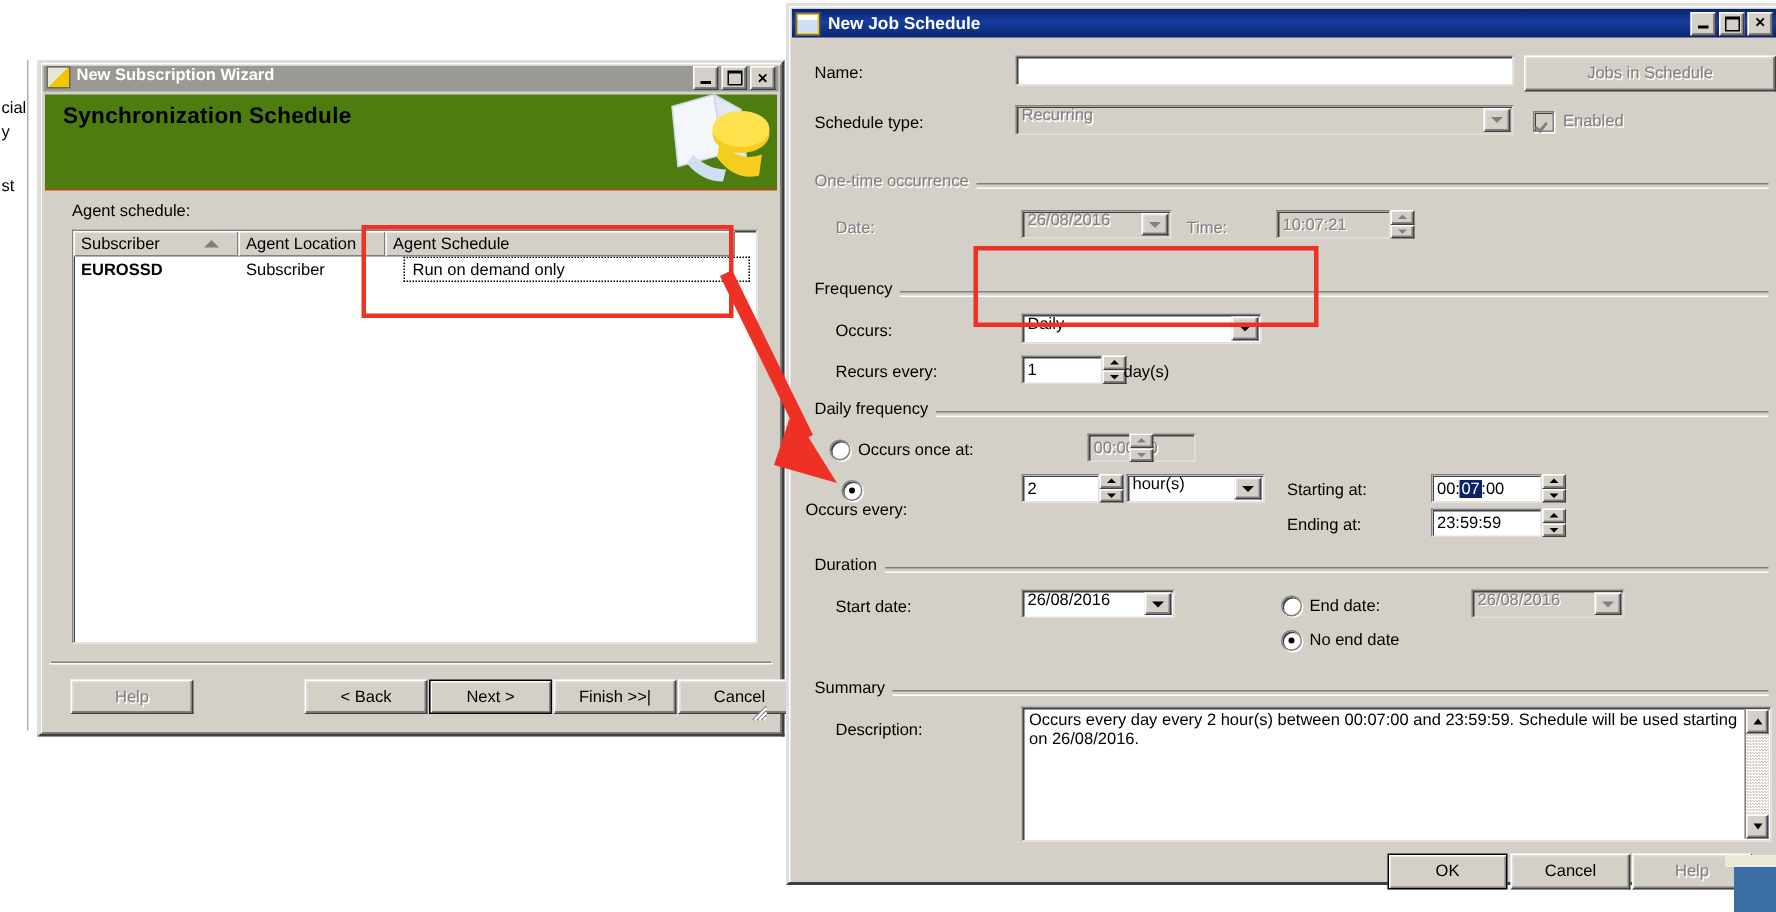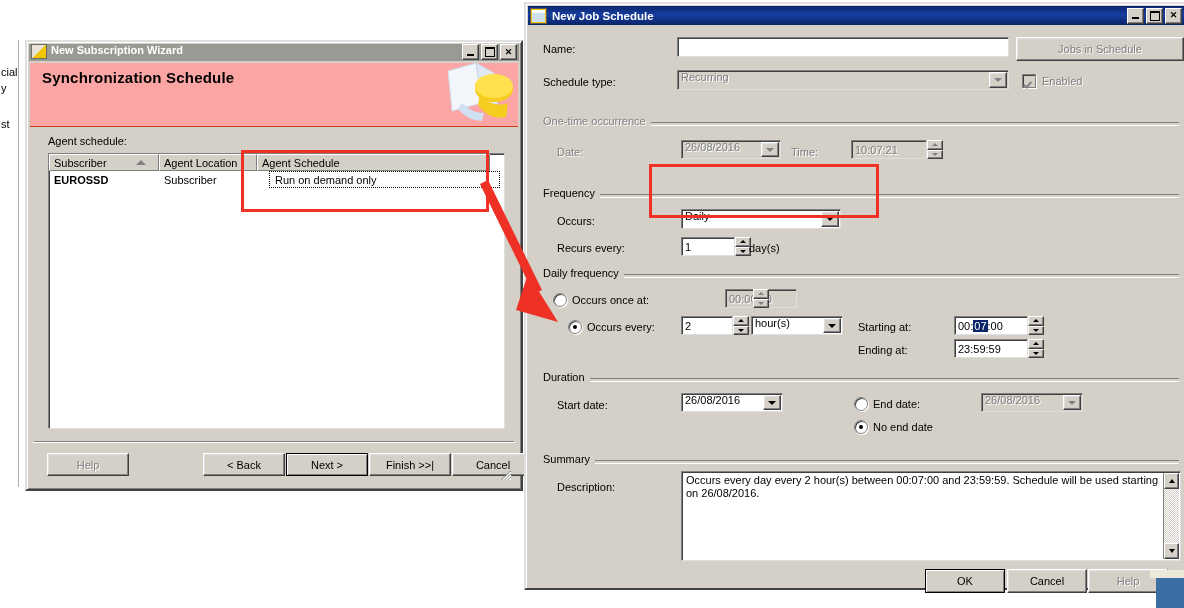--- a/index.html
+++ b/index.html
@@ -28,21 +28,21 @@
           box-shadow:inset 1px 1px 0 #ffffff,inset -1px -1px 0 #808080;}
   #wizard .tbar{height:17px;margin:2px;background:#9a9a94;
      display:flex;padding:0 2px;}
   #wizard .tbar .t{font-weight:bold;font-size:11px;color:#fff;margin-left:4px;flex:1;}
   .tbtns{display:flex;gap:2px;}
   .tbtn{width:15px;height:14px;background:#d4d0c8;
         border:1px solid;border-color:#ffffff #404040 #404040 #ffffff;
         box-shadow:inset -1px -1px 0 #808080;
         display:flex;align-items:center;justify-content:center;
         font-size:9px;line-height:1;font-family:"Liberation Sans",sans-serif;}
-  .wz-banner{position:absolute;left:3px;top:21px;right:3px;height:63px;background:#fca5a5;
+  .wz-banner{position:absolute;left:3px;top:21px;right:3px;height:63px;background:#4d7c0f;
     border-bottom:7px solid #c2410c;overflow:hidden;}
   .wz-h1{position:absolute;left:12px;top:6px;font-size:15px;font-weight:bold;
          letter-spacing:.2px;}
   .wz-sub{position:absolute;left:30px;top:27px;font-size:11px;}
   .wz-gfx{position:absolute;right:4px;top:-4px;width:72px;height:68px;}
   .wz-body{position:absolute;left:3px;top:85px;right:3px;bottom:3px;background:#d4d0c8;}
 
   .lbl{position:absolute;font-size:11px;}
   
   #grid{position:absolute;left:18px;top:26px;width:455px;height:274px;background:#fff;
@@ -314,21 +314,21 @@
     <div class="inp dis" style="left:152px;top:262px;width:72px;height:19px;margin-left:44px;">00:00:00</div>
     <div class="spin dis" style="left:224px;top:262px;height:19px;">
         <div>
           <i class="u"></i>
         </div>
         <div>
           <i class="d"></i>
         </div>
       </div>
 
-    <div class="radio on" style="left:39px;top:293px;">
+    <div class="radio on" style="left:8px;top:293px;flex-direction:column;">
       <span class="rdot">
           <i></i>
         </span>
       <span>Occurs every:</span>
     </div>
     <div class="inp" style="left:152px;top:289px;width:52px;height:19px;">2</div>
     <div class="spin" style="left:204px;top:289px;height:19px;">
         <div>
           <i class="u"></i>
         </div>

